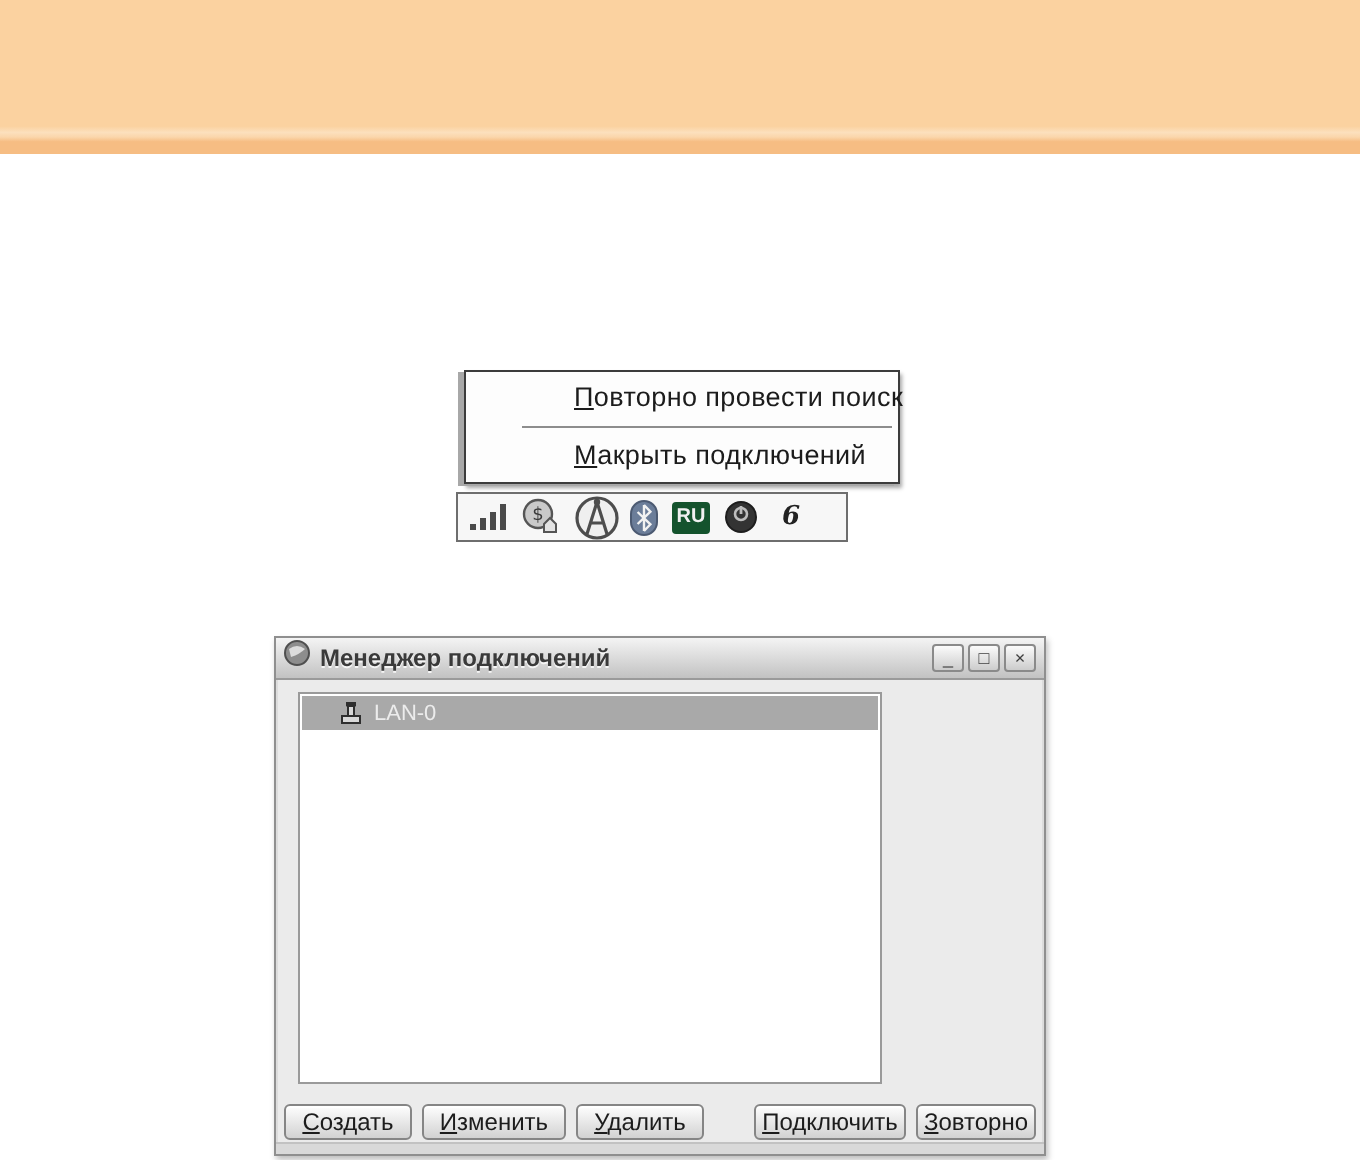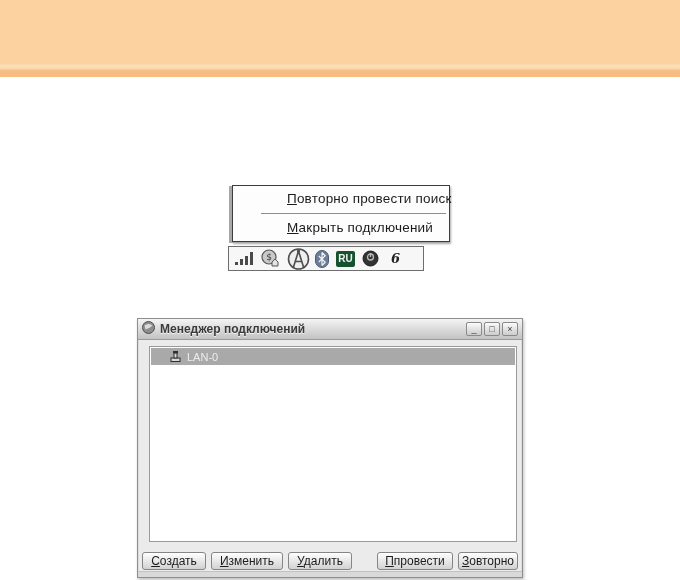--- a/index.html
+++ b/index.html
@@ -31,21 +31,21 @@
   .win{position:absolute;left:137px;top:318px;width:386px;height:260px;background:#ebebeb;
        border:1px solid #8f8f8f;box-shadow:inset 0 0 0 1px #dcdcdc,1px 2px 3px rgba(0,0,0,.25);
        box-sizing:border-box;}
   .titlebar{height:20px;background:linear-gradient(#f4f4f4,#c2c2c2);border-bottom:1px solid #9a9a9a;
             display:flex;align-items:center;padding:0 4px;}
   .title{font-weight:bold;font-size:12px;color:#3a3a3a;text-shadow:0 1px 0 #f5f5f5;margin-left:5px;
          flex:1;white-space:nowrap;}
   .win-btn{width:16px;height:14px;background:linear-gradient(#fbfbfb,#cccccc);border:1px solid #8a8a8a;
            border-radius:2px;font-size:9px;line-height:12px;text-align:center;color:#3f3f3f;
            margin-left:2px;box-sizing:border-box;cursor:default;}
-  .listbox{position:absolute;left:11px;top:27px;width:368px;height:196px;background:#fff;
+  .listbox{position:absolute;left:11px;top:27px;width:292px;height:196px;background:#fff;
            border:1px solid #9a9a9a;box-sizing:border-box;}
   .row-selected{position:absolute;left:1px;right:1px;top:1px;height:17px;background:#a9a9a9;
                 color:#ececec;font-size:11px;display:flex;align-items:center;}
   .row-selected .lan-ico{margin-left:18px;margin-right:5px;display:flex;align-items:center;}
   .btns{position:absolute;left:4px;right:4px;top:233px;height:26px;display:flex;}
   .btn{background:linear-gradient(#fefefe,#d2d2d2);border:1px solid #858585;border-radius:3px;
        font-size:12px;color:#1c1c1c;height:18px;display:inline-flex;align-items:center;
        justify-content:center;box-sizing:border-box;margin-right:5px;cursor:default;
        box-shadow:inset 0 1px 0 rgba(255,255,255,.85);}
   .spacer{flex:1;}
@@ -143,21 +143,21 @@
         <span><span class="key">С</span><span>оздать</span></span>
       </span>
       <span class="btn" style="width:72px">
         <span><span class="key">И</span><span>зменить</span></span>
       </span>
       <span class="btn" style="width:64px">
         <span><span class="key">У</span><span>далить</span></span>
       </span>
       <span class="spacer"></span>
       <span class="btn" style="width:76px">
-        <span><span class="key">П</span><span>провести</span></span>
+        <span><span class="key">П</span><span>одключить</span></span>
       </span>
       <span class="btn" style="width:60px;margin-right:0">
         <span><span class="key">З</span><span>овторно</span></span>
       </span>
     </div>
 
     <div class="win-bottom"></div>
   </div>
 
 </div>

